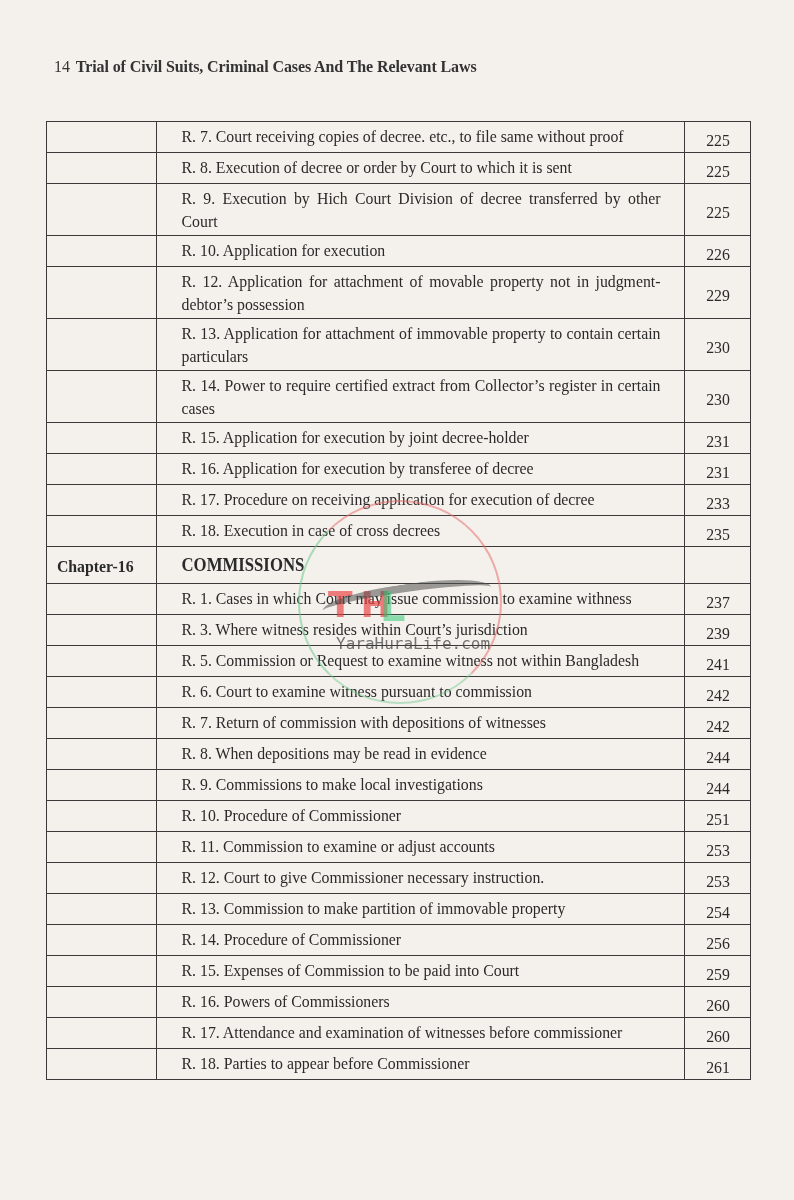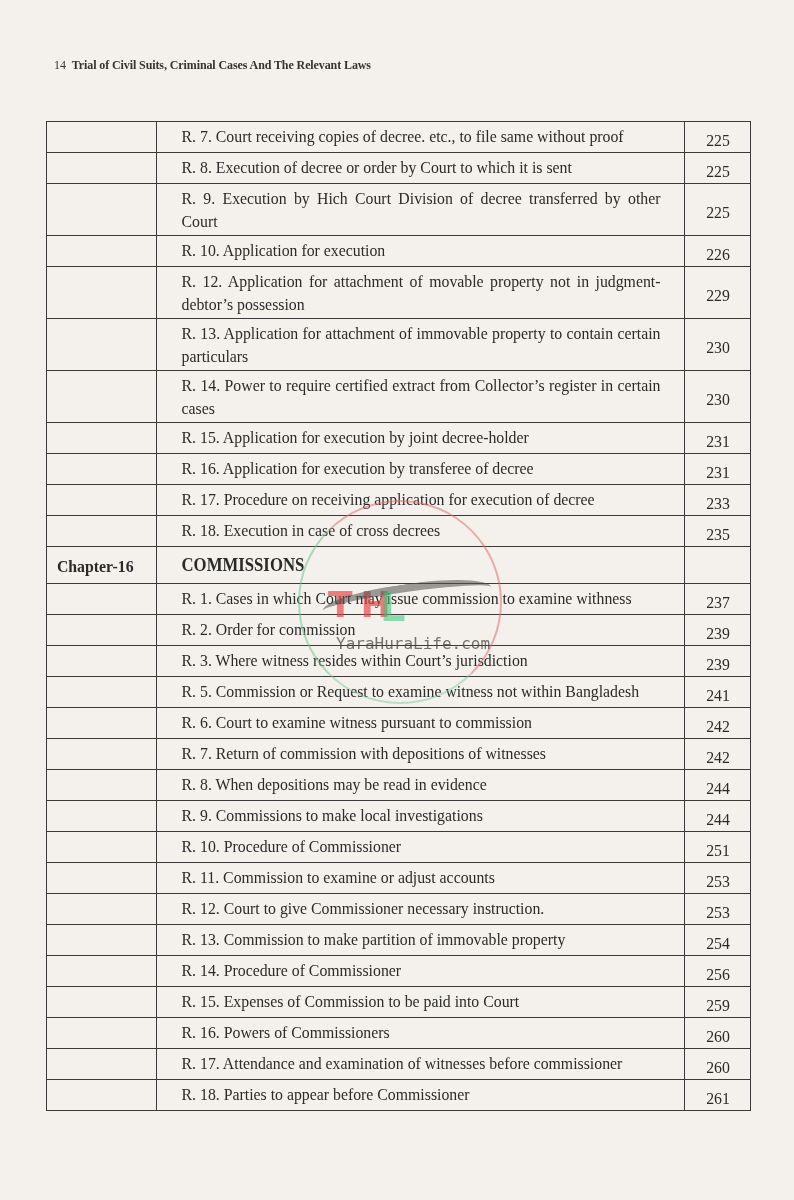--- a/index.html
+++ b/index.html
@@ -5,21 +5,21 @@
   html, body { margin: 0; padding: 0; }
   body {
     width: 794px; height: 1200px; overflow: hidden;
     background: #f4f1ec;
     font-family: "Liberation Serif", serif;
     color: #2a2a2a;
     position: relative;
   }
   .page-header {
     position: absolute; left: 54px; top: 58px;
-    font-size: 12px; font-weight: bold; color: #333;
+    font-size: 16px; font-weight: bold; color: #333;
     letter-spacing: -0.1px;
   }
   .page-header .num { font-weight: normal; margin-right: 6px; }
   table.toc {
     position: absolute; left: 46px; top: 121px;
     width: 705px;
     border-collapse: collapse;
     table-layout: fixed;
     font-family: Liberation Serif, serif;
   }
@@ -136,25 +136,20 @@
         <td class="c2">COMMISSIONS</td>
         <td class="c3"></td>
       </tr>
     <tr class="row-1">
         <td class="c1"></td>
         <td class="c2">R. 1. Cases in which Court may issue commission to examine withness</td>
         <td class="c3">237</td>
       </tr>
     <tr class="row-1">
         <td class="c1"></td>
-        <td class="c2">R. 2. Order for commission</td>
-        <td class="c3">239</td>
-      </tr>
-    <tr class="row-1">
-        <td class="c1"></td>
         <td class="c2">R. 3. Where witness resides within Court’s jurisdiction</td>
         <td class="c3">239</td>
       </tr>
     <tr class="row-1">
         <td class="c1"></td>
         <td class="c2">R. 5. Commission or Request to examine witness not within Bangladesh</td>
         <td class="c3">241</td>
       </tr>
     <tr class="row-1">
         <td class="c1"></td>

